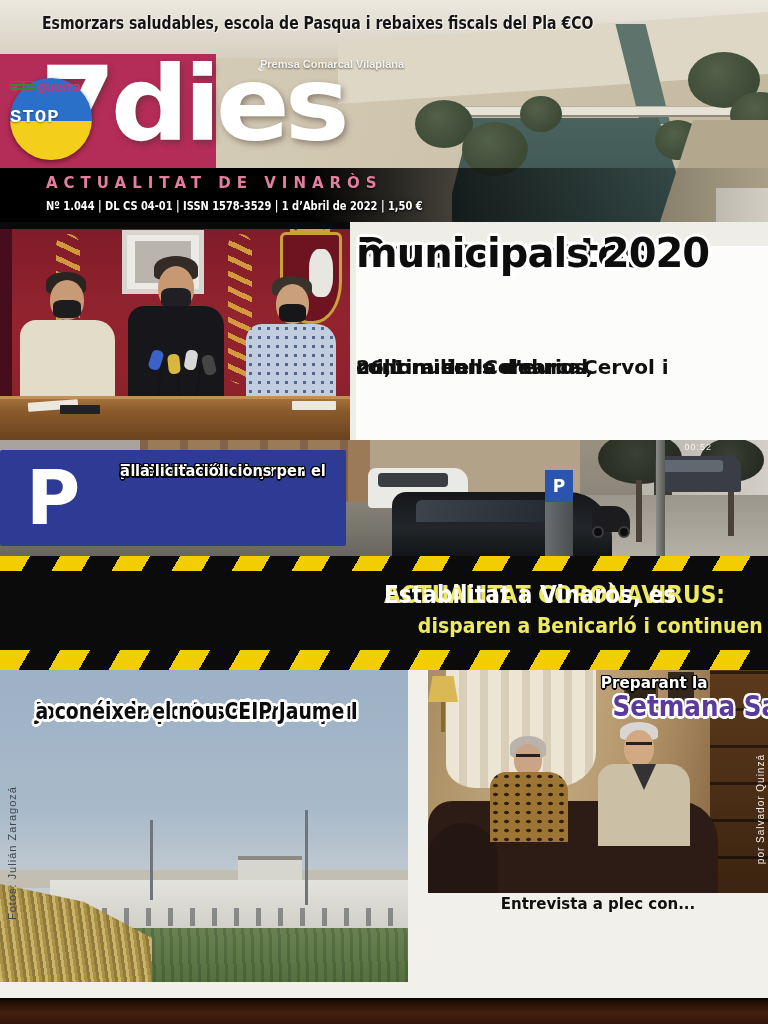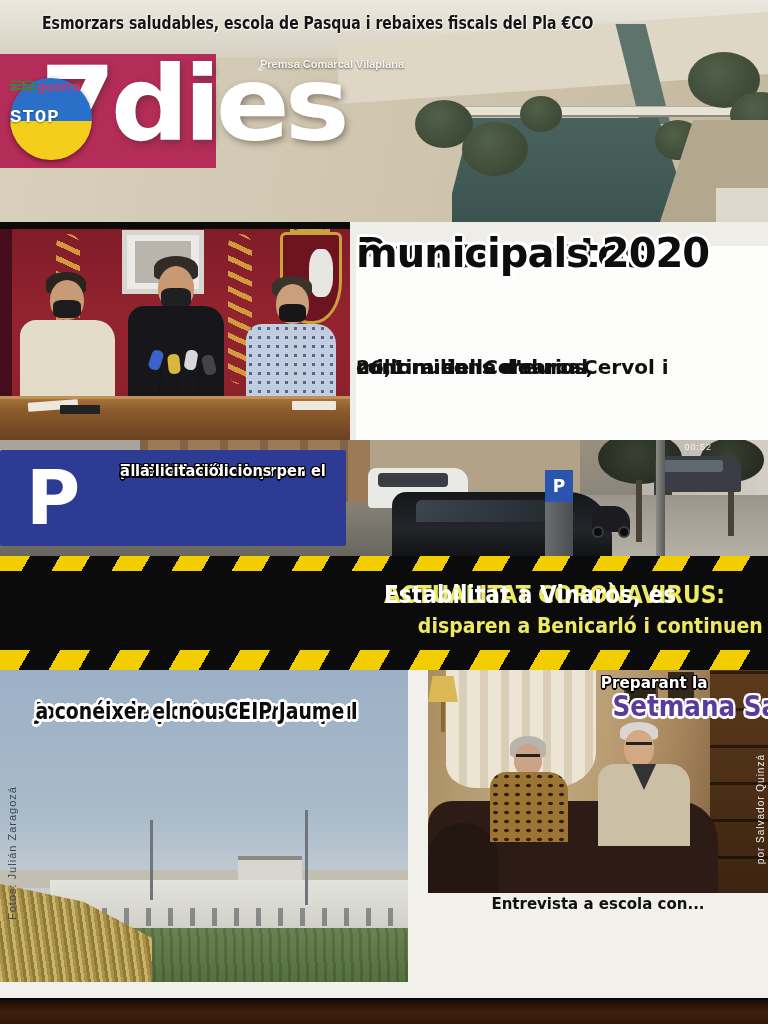--- a/index.html
+++ b/index.html
@@ -234,20 +234,24 @@
   <div class="premsa">
     <svg width="14" height="14" viewBox="0 0 14 14">
         <path d="M2 12 L7 1 L8 6 L12 4 L6 13 Z" fill="#f4f3ef"></path>
       </svg>
     <span>Premsa Comarcal Vilaplana</span>
   </div>
 
   <div class="logo-block"></div>
   <div class="logo-title">7dies</div>
 
+  <div class="black-band">
+    <div class="tagline">ACTUALITAT DE VINARÒS</div>
+    <div class="issueline">Nº 1.044 | DL CS 04-01 | ISSN 1578-3529 | 1 d’Abril de 2022 | 1,50 €</div>
+  </div>
 
   <div class="stop-badge">
     <div class="stop-l1">STOP</div>
     <div class="stop-l2">a la guerra</div>
     <div class="stop-mini"></div>
   </div>
 
   <div class="row2-bg"></div>
 
   <div class="press">
@@ -406,17 +410,17 @@
     <div style="left:204px;top:94px;width:24px;height:26px;background:#333;clip-path:polygon(0 0,100% 0,50% 100%);"></div>
     <div class="iv-kicker">
         <span>Preparant la</span>
       </div>
     <div class="iv-title">
         <span>Setmana Santa</span>
       </div>
     <div class="iv-credit">por Salvador Quinzá</div>
   </div>
 
-  <div class="entrevista">Entrevista a escola con...</div>
+  <div class="entrevista">Entrevista a plec con...</div>
 
   <div class="bottom-bar"></div>
 
 </div>
 
 </body></html>

